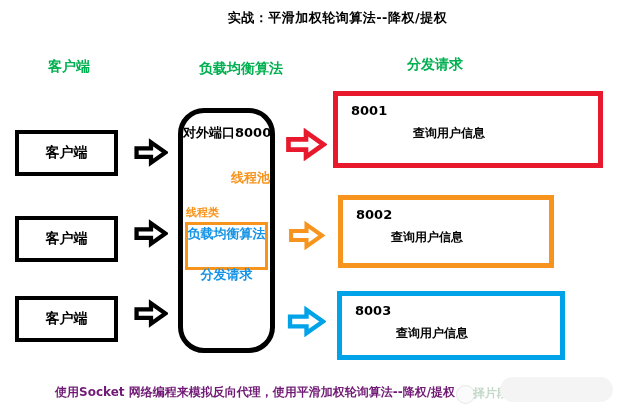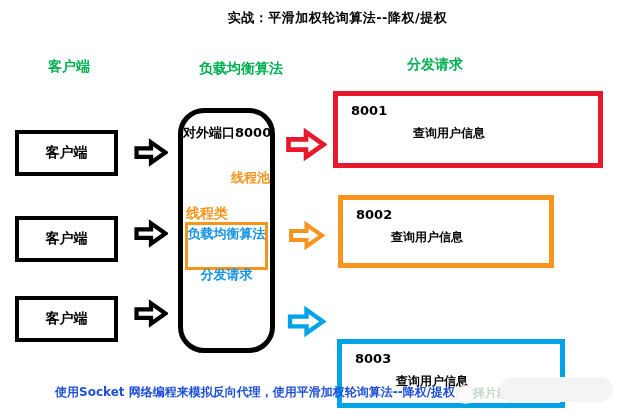--- a/index.html
+++ b/index.html
@@ -24,36 +24,36 @@
   .cbox1{top:130px;}.cbox2{top:216px;}.cbox3{top:296px;}
 
   .arrow{position:absolute;}
 
   .proxy{
     position:absolute;left:178px;top:108px;width:97px;height:245px;
     border:5px solid #000;border-radius:26px;background:#fff;box-sizing:border-box;
   }
   .proxy .port{position:absolute;top:11px;left:0;width:100%;text-align:left;font-size:13px;font-weight:bold;color:#000;white-space:nowrap;}
   .proxy .tpool{position:absolute;top:56px;left:0;width:100%;text-align:right;font-size:13px;font-weight:bold;color:#f7941d;}
-  .proxy .tclass{position:absolute;top:92px;left:3px;font-size:14px;font-weight:bold;color:#f7941d;}
+  .proxy .tclass{position:absolute;top:92px;left:3px;font-size:11px;font-weight:bold;color:#f7941d;}
   .lbbox{
     position:absolute;left:2px;top:109px;width:83px;height:48px;border:3px solid #f7941d;background:#fff;
     display:flex;flex-direction:column;align-items:center;justify-content:space-evenly;
     font-size:13px;font-weight:bold;color:#1593e6;box-sizing:border-box;white-space:nowrap;gap:23px;
   }
 
   .server{position:absolute;border:5px solid;background:#fff;box-sizing:border-box;}
   .srv1{left:333px;top:91px;width:270px;height:77px;border-color:#e8192c;}
   .srv2{left:338px;top:195px;width:216px;height:73px;border-color:#f7941d;}
-  .srv3{left:337px;top:291px;width:228px;height:69px;border-color:#00a2e8;margin-top:48px;}
+  .srv3{left:337px;top:291px;width:228px;height:69px;border-color:#00a2e8;}
   .server .port{position:absolute;top:7px;left:13px;font-size:13px;font-weight:bold;color:#000;}
   .server .info{position:absolute;top:29px;left:0;right:38px;text-align:center;font-size:12px;font-weight:bold;color:#000;white-space:nowrap;}
 
   .footer{
-    position:absolute;left:55px;top:384px;font-size:12px;font-weight:bold;color:#1d4ed8;white-space:nowrap;
+    position:absolute;left:55px;top:384px;font-size:12px;font-weight:bold;color:#701a75;white-space:nowrap;
   }
   .wm-circle{
     position:absolute;left:456px;top:385px;width:17px;height:17px;border-radius:50%;
     background:#fbfbfb;border:1px solid #e0e6e0;opacity:.9;
   }
   .wm-faded{
     position:absolute;left:473px;top:385px;font-size:12px;font-weight:bold;color:#9dbfa6;
     opacity:.6;white-space:nowrap;filter:blur(.5px);
   }
   .wm-blob{

